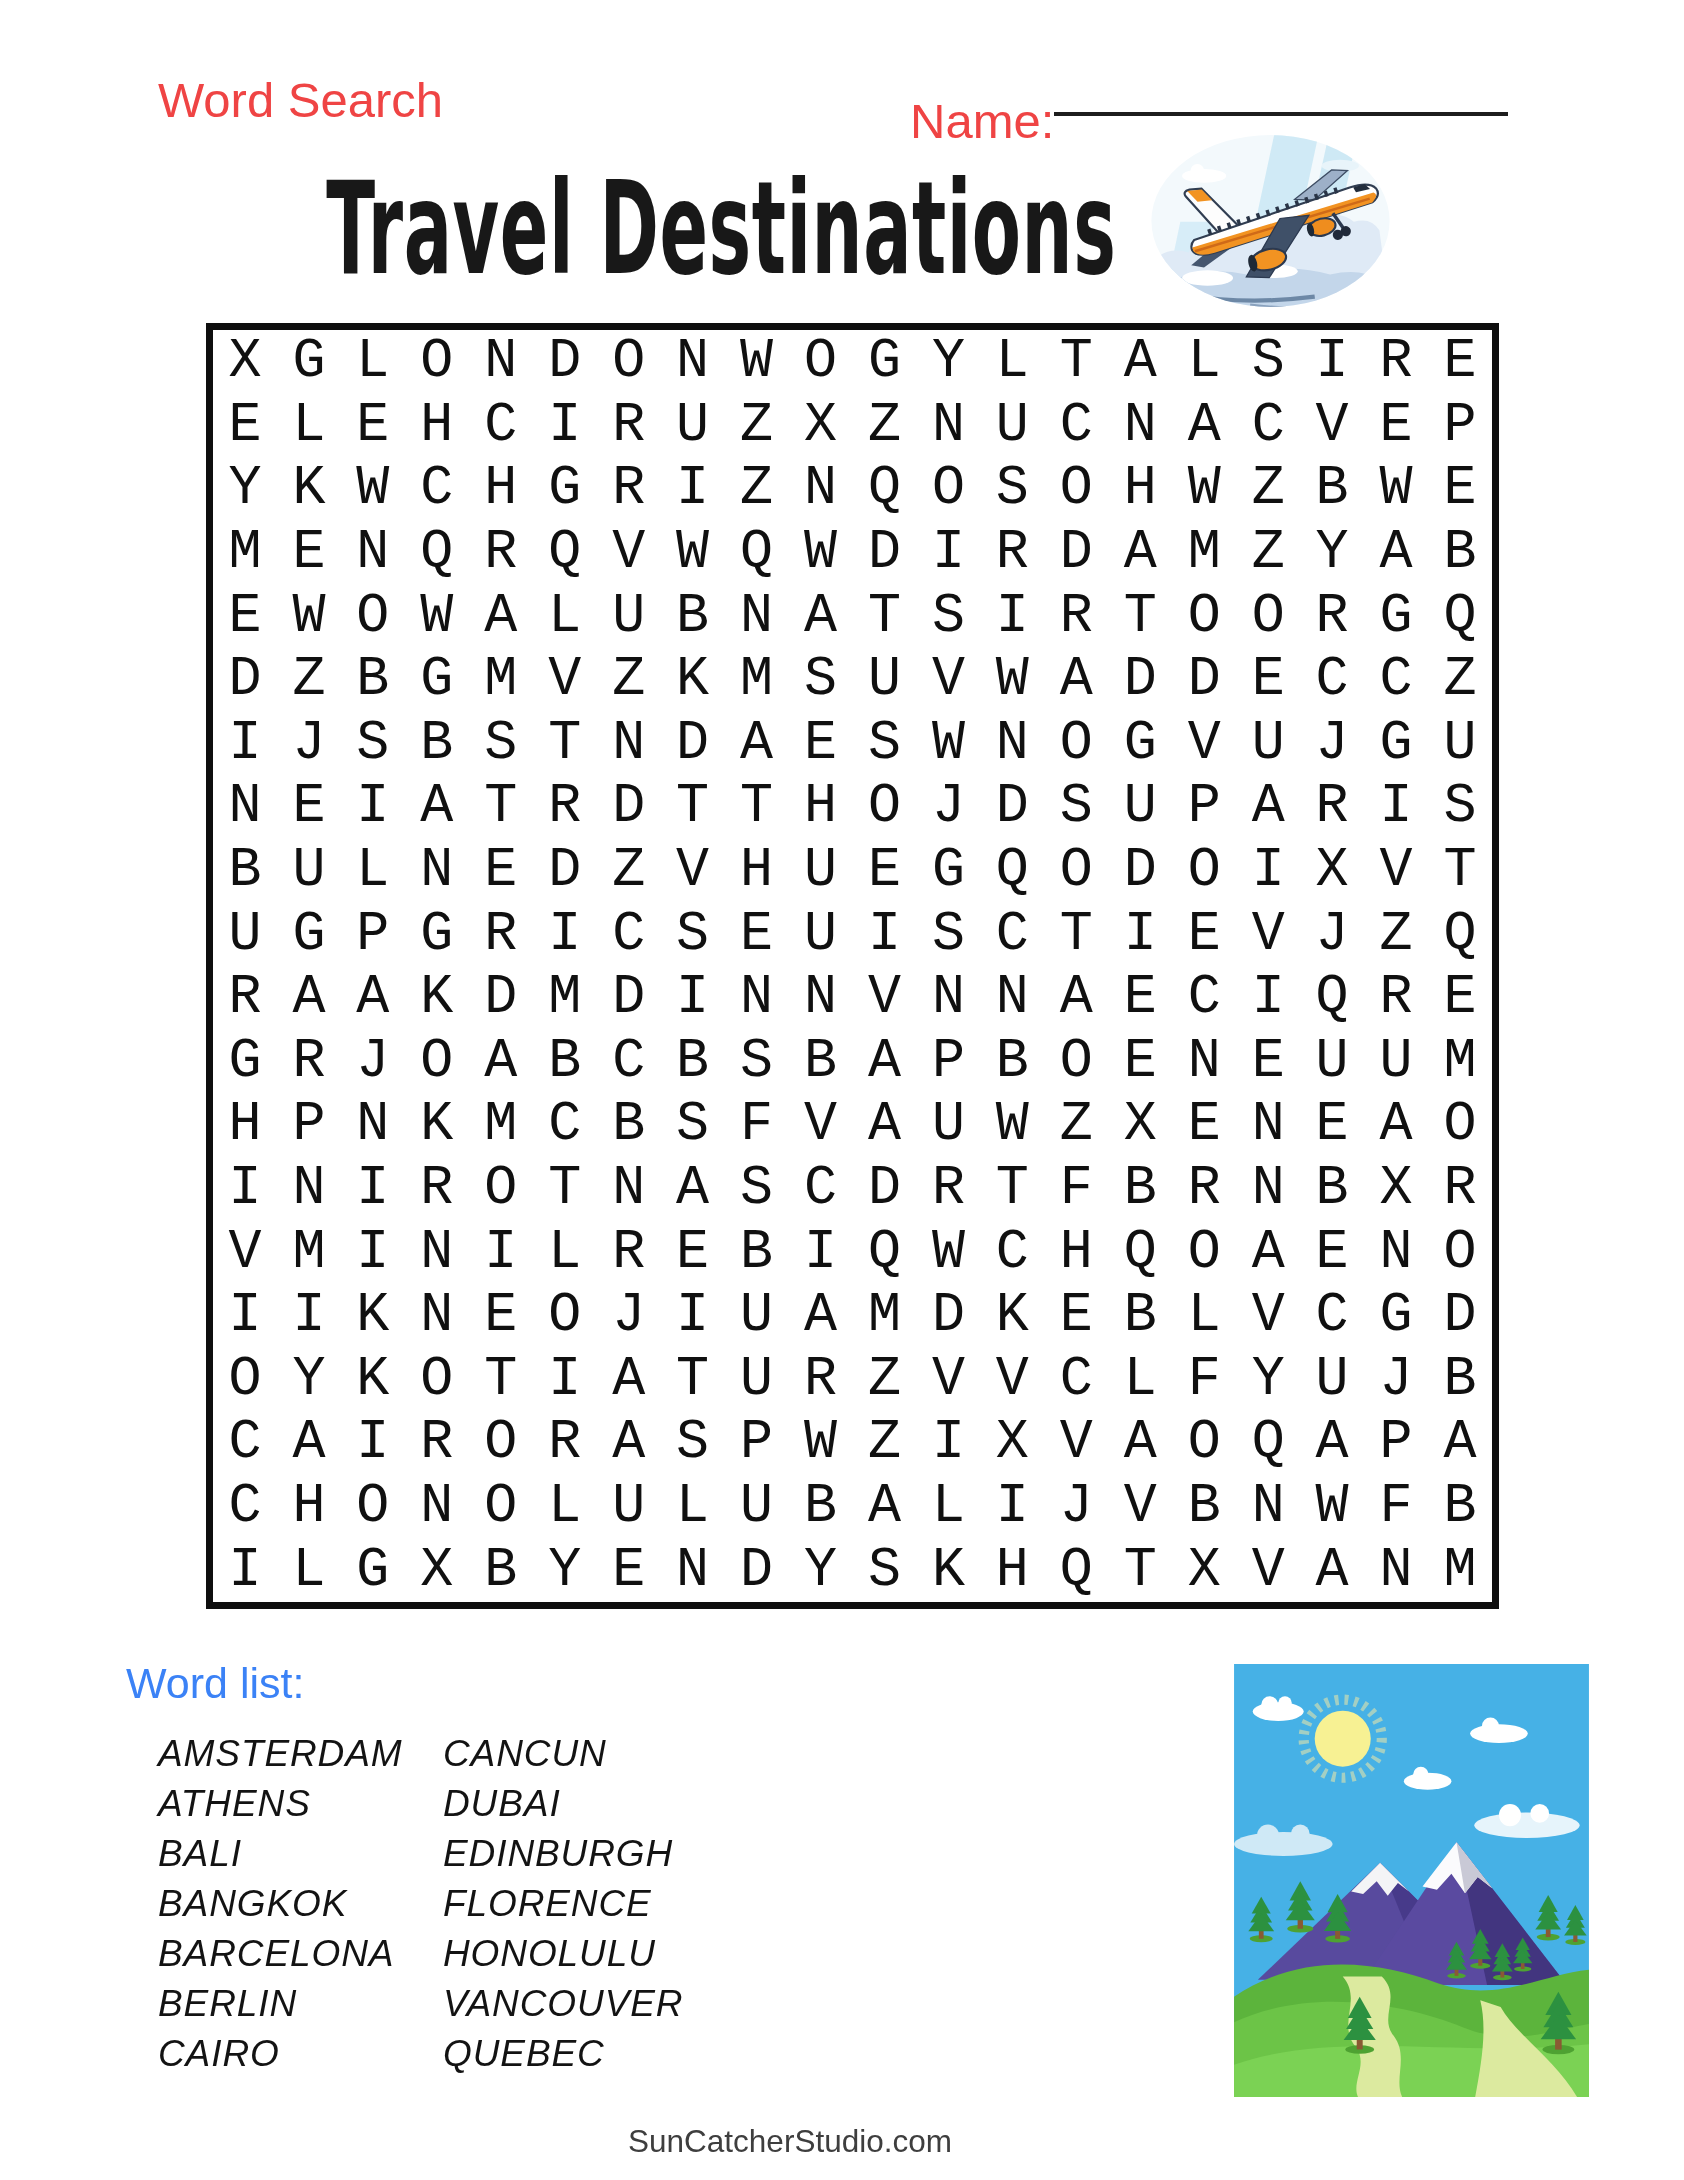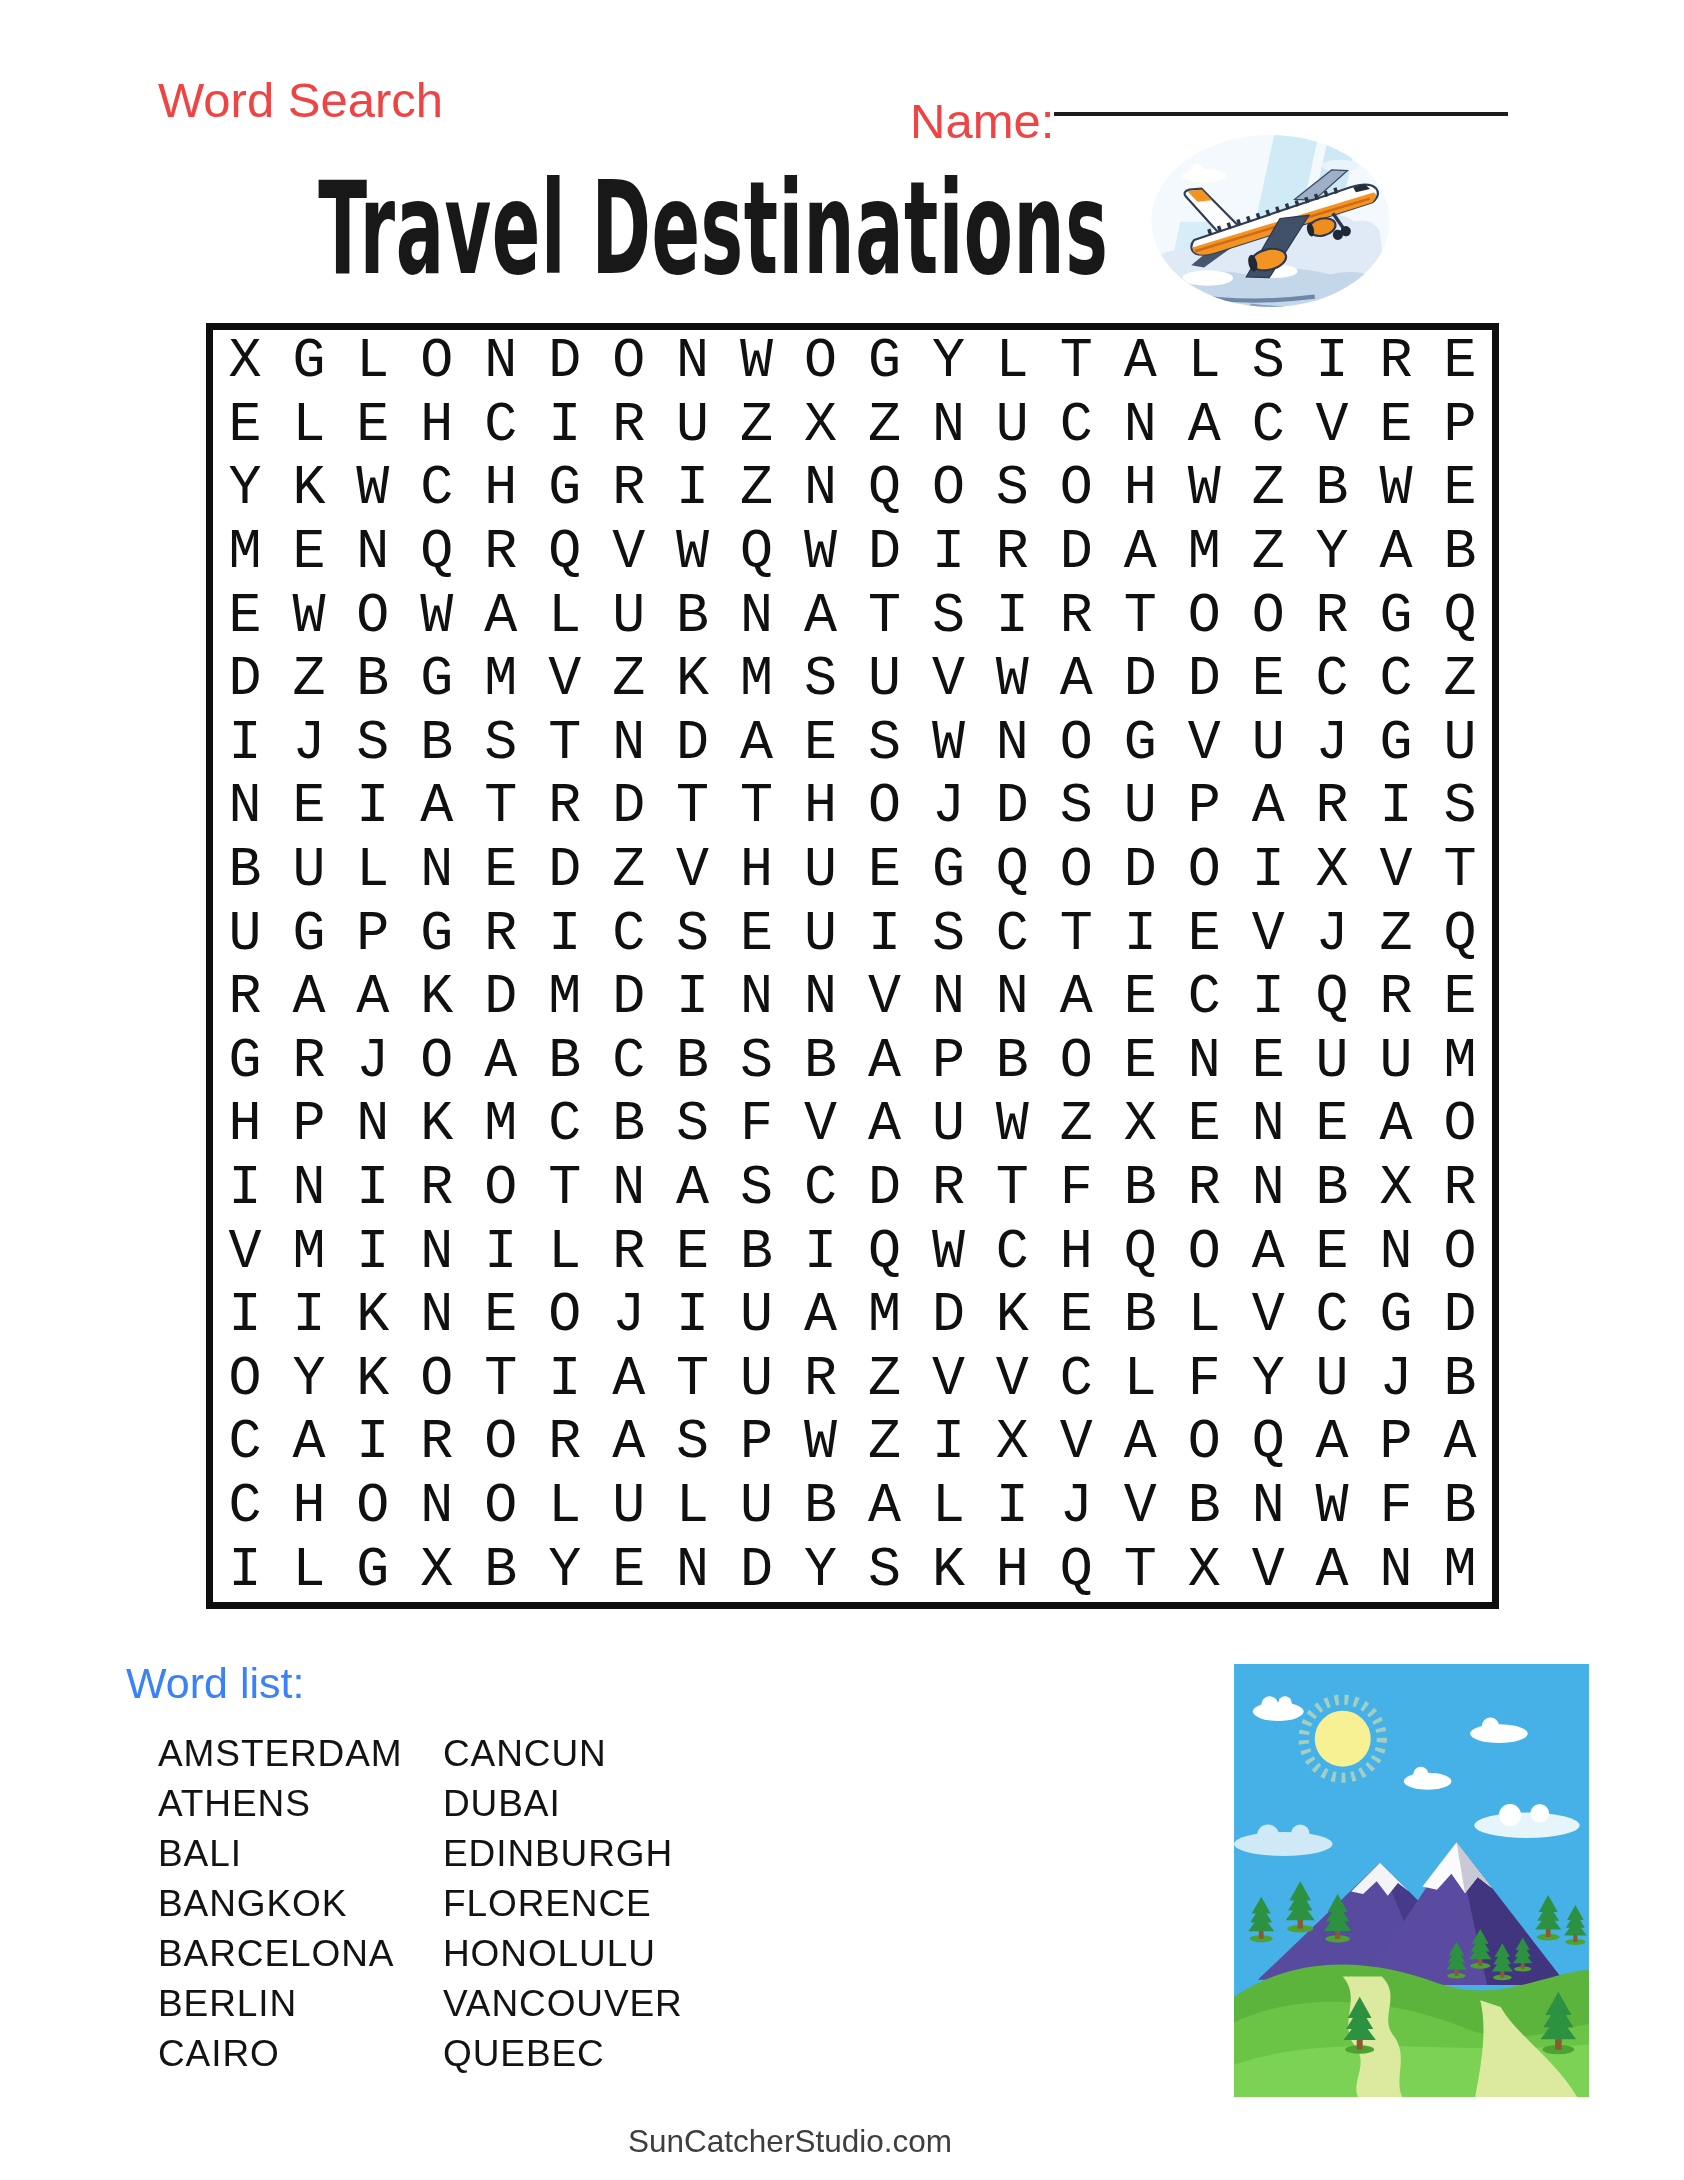--- a/index.html
+++ b/index.html
@@ -5,40 +5,40 @@
   html,body{margin:0;padding:0;}
   body{
     width:1685px;height:2181px;position:relative;background:#ffffff;
     font-family:"Liberation Sans",sans-serif;overflow:hidden;
   }
   .abs{position:absolute;}
   
   .hdr-label{font-size:49px;color:#ef4444;letter-spacing:0;white-space:nowrap;}
   .name-line{background:#1d1d1d;height:4.3px;}
   
-  .title-wrap{left:8px;top:165px;width:1354px;text-align:left;}
+  .title-wrap{left:16px;top:165px;width:1354px;text-align:left;}
   .title-wrap h1{
     margin:0;display:inline-block;font-family:"DejaVu Sans",sans-serif;
     font-weight:800;font-size:128px;line-height:128px;color:#181818;
     transform:scale(0.56,1);transform-origin:center;letter-spacing:0.9px;white-space:nowrap;
   }
   
   .grid-box{
     left:206px;top:323px;width:1293px;height:1286px;box-sizing:border-box;
     border:7.7px solid #0e0e0e;display:grid;
     grid-template-columns:repeat(20,1fr);grid-template-rows:repeat(20,1fr);
     background:#fff;
   }
   .cell{
     display:flex;align-items:center;justify-content:center;
     font-family:"Liberation Mono",monospace;font-size:55px;color:#101010;
   }
   
   .wl-heading{left:126px;top:1659px;font-size:43px;color:#3b82f6;}
-  .wl-cols{left:0;top:1729px;width:1685px;height:358px;}
+  .wl-cols{left:0;top:1729px;width:1685px;height:358px;font-style:italic;}
   .wcol{position:absolute;top:0;}
   .wcol:nth-child(1){left:158px;}
   .wcol:nth-child(2){left:443px;}
   .wcol:nth-child(3){left:720px;}
   .wcol:nth-child(4){left:986px;}
   .word{font-size:37px;line-height:50px;letter-spacing:0.9px;color:#131313;white-space:nowrap;}
   
   .footer{left:0;top:2123px;width:1580px;text-align:center;font-size:31.5px;color:#3e3e3e;}
   svg{display:block;}
 </style>

